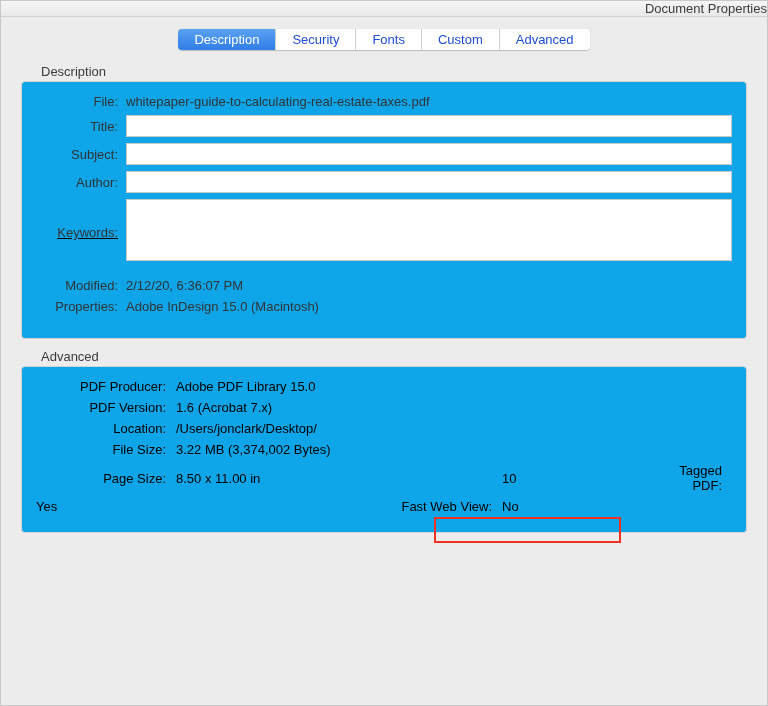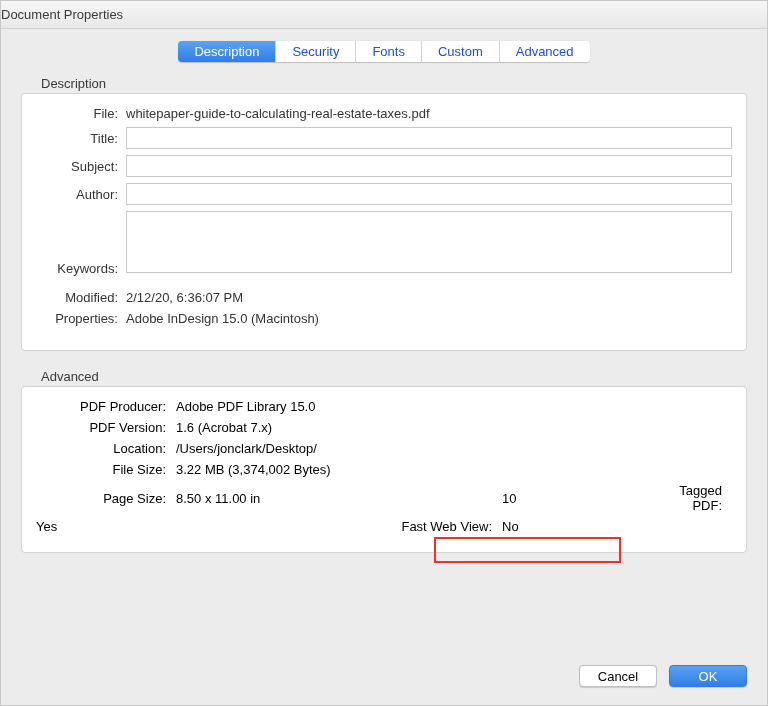--- a/index.html
+++ b/index.html
@@ -14,26 +14,26 @@
     }
     .dialog {
       width: 100%;
       height: 100%;
       background: #ececec;
       border: 1px solid #c8c8c8;
       display: flex;
       flex-direction: column;
     }
     .titlebar {
-      height: 28px;
+      height: 16px;
       background: linear-gradient(#f6f6f6, #e8e8e8);
       border-bottom: 1px solid #d0d0d0;
       display: flex;
       align-items: center;
-      justify-content: flex-start;
+      justify-content: flex-end;
       font-size: 13px;
       color: #3a3a3a;
     }
     .tabs {
       display: flex;
       justify-content: center;
       margin-top: 12px;
       margin-bottom: 8px;
     }
     .tab-group {
@@ -60,30 +60,30 @@
       padding: 0 20px 0 20px;
     }
     .section-label {
       font-size: 13px;
       color: #3a3a3a;
       margin: 6px 0 2px 20px;
     }
     .fieldset-box {
       border: 1px solid #d3d3d3;
       border-radius: 4px;
-      background: #ffffff;
+      background: #0ea5e9;
       padding: 12px 14px 18px 14px;
-      margin-bottom: 18px;
+      margin-bottom: 10px;
     }
     .row {
       display: flex;
       align-items: center;
       margin-bottom: 6px;
     }
-    .row.tall { align-items: flex-end; }
+    .row.tall { align-items: center; text-decoration: underline; }
     .label-col {
       width: 90px;
       text-align: right;
       padding-right: 8px;
       color: #333;
       font-size: 13px;
     }
     .value-col {
       flex: 1;
       color: #333;
@@ -240,18 +240,14 @@
 
       <div class="highlight-box" style="left:412px; top:150px; width:187px; height:26px;"></div>
 
       <div class="arrow">
         
         
       </div>
     </div>
   </div>
 
-  <div class="button-row">
-    <button class="btn">Cancel</button>
-    <button class="btn primary">OK</button>
-  </div>
 
 </div>
 
 </body></html>

